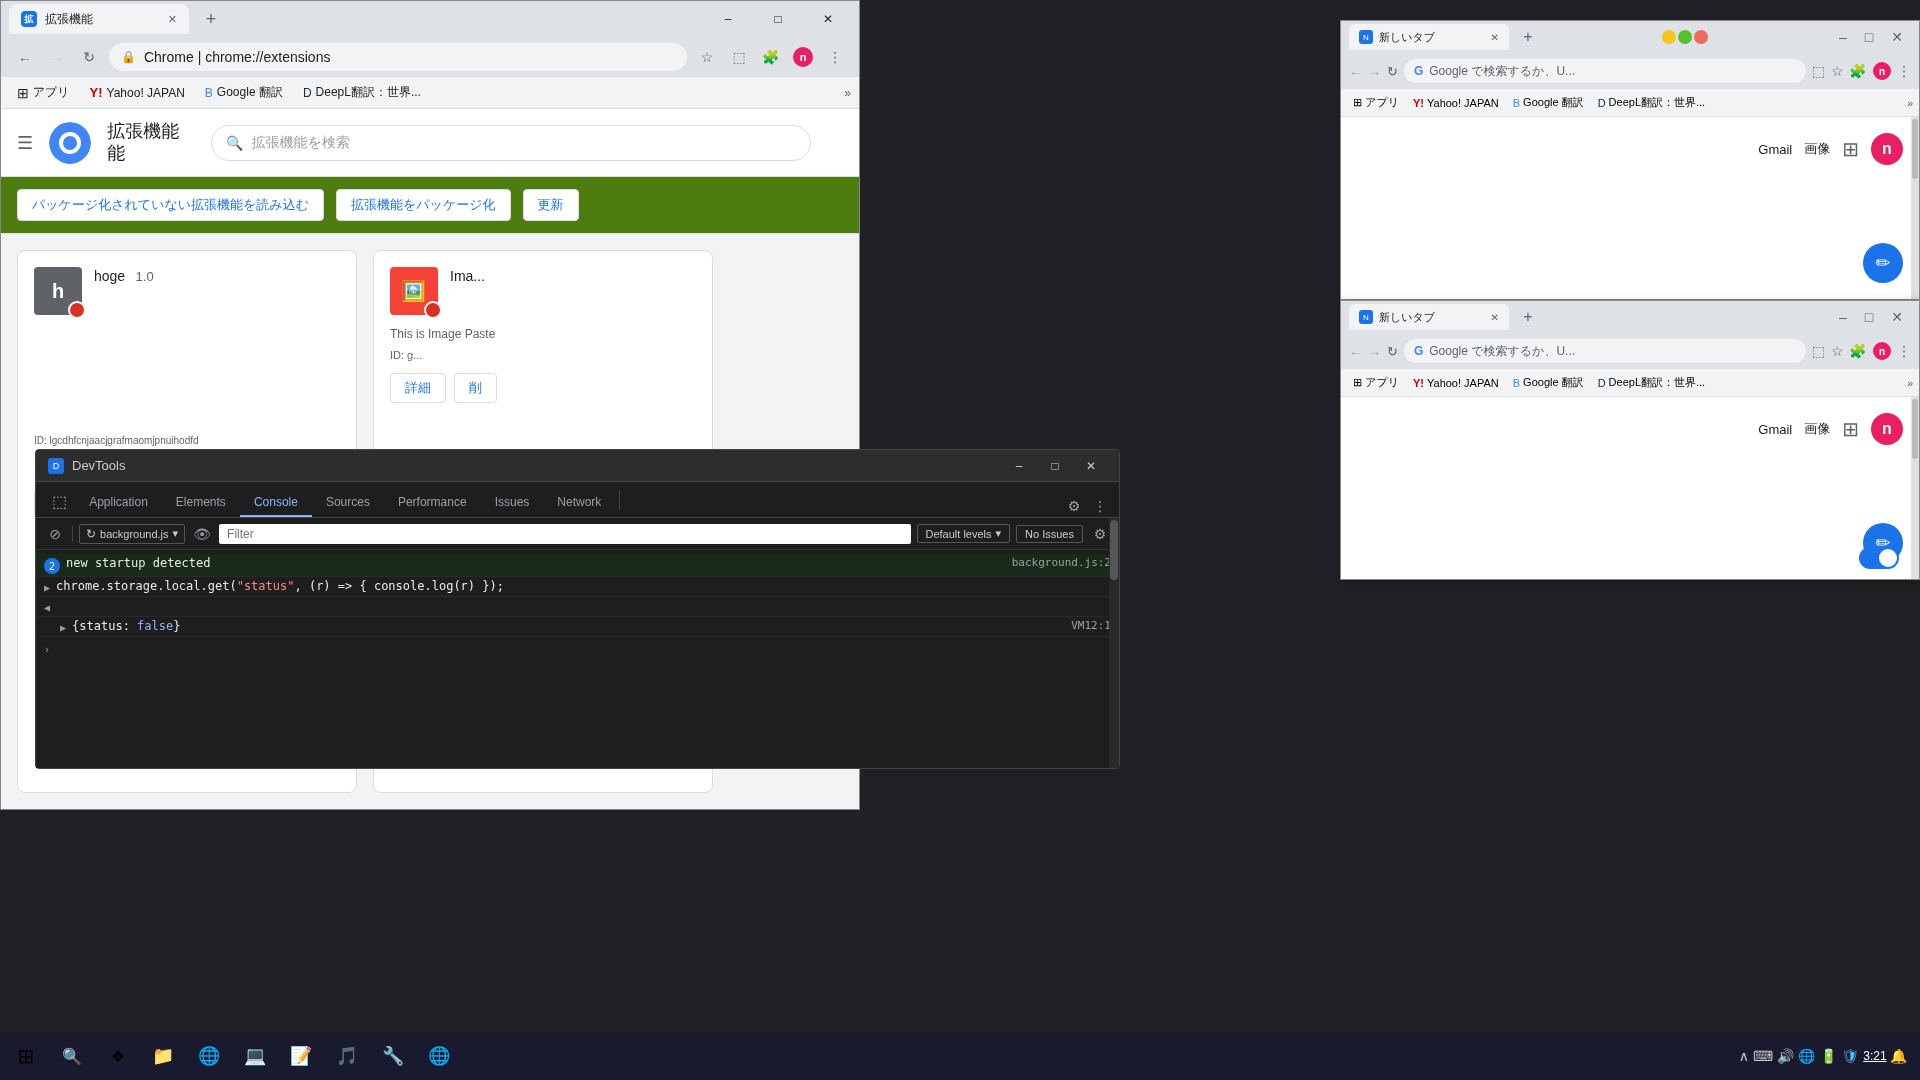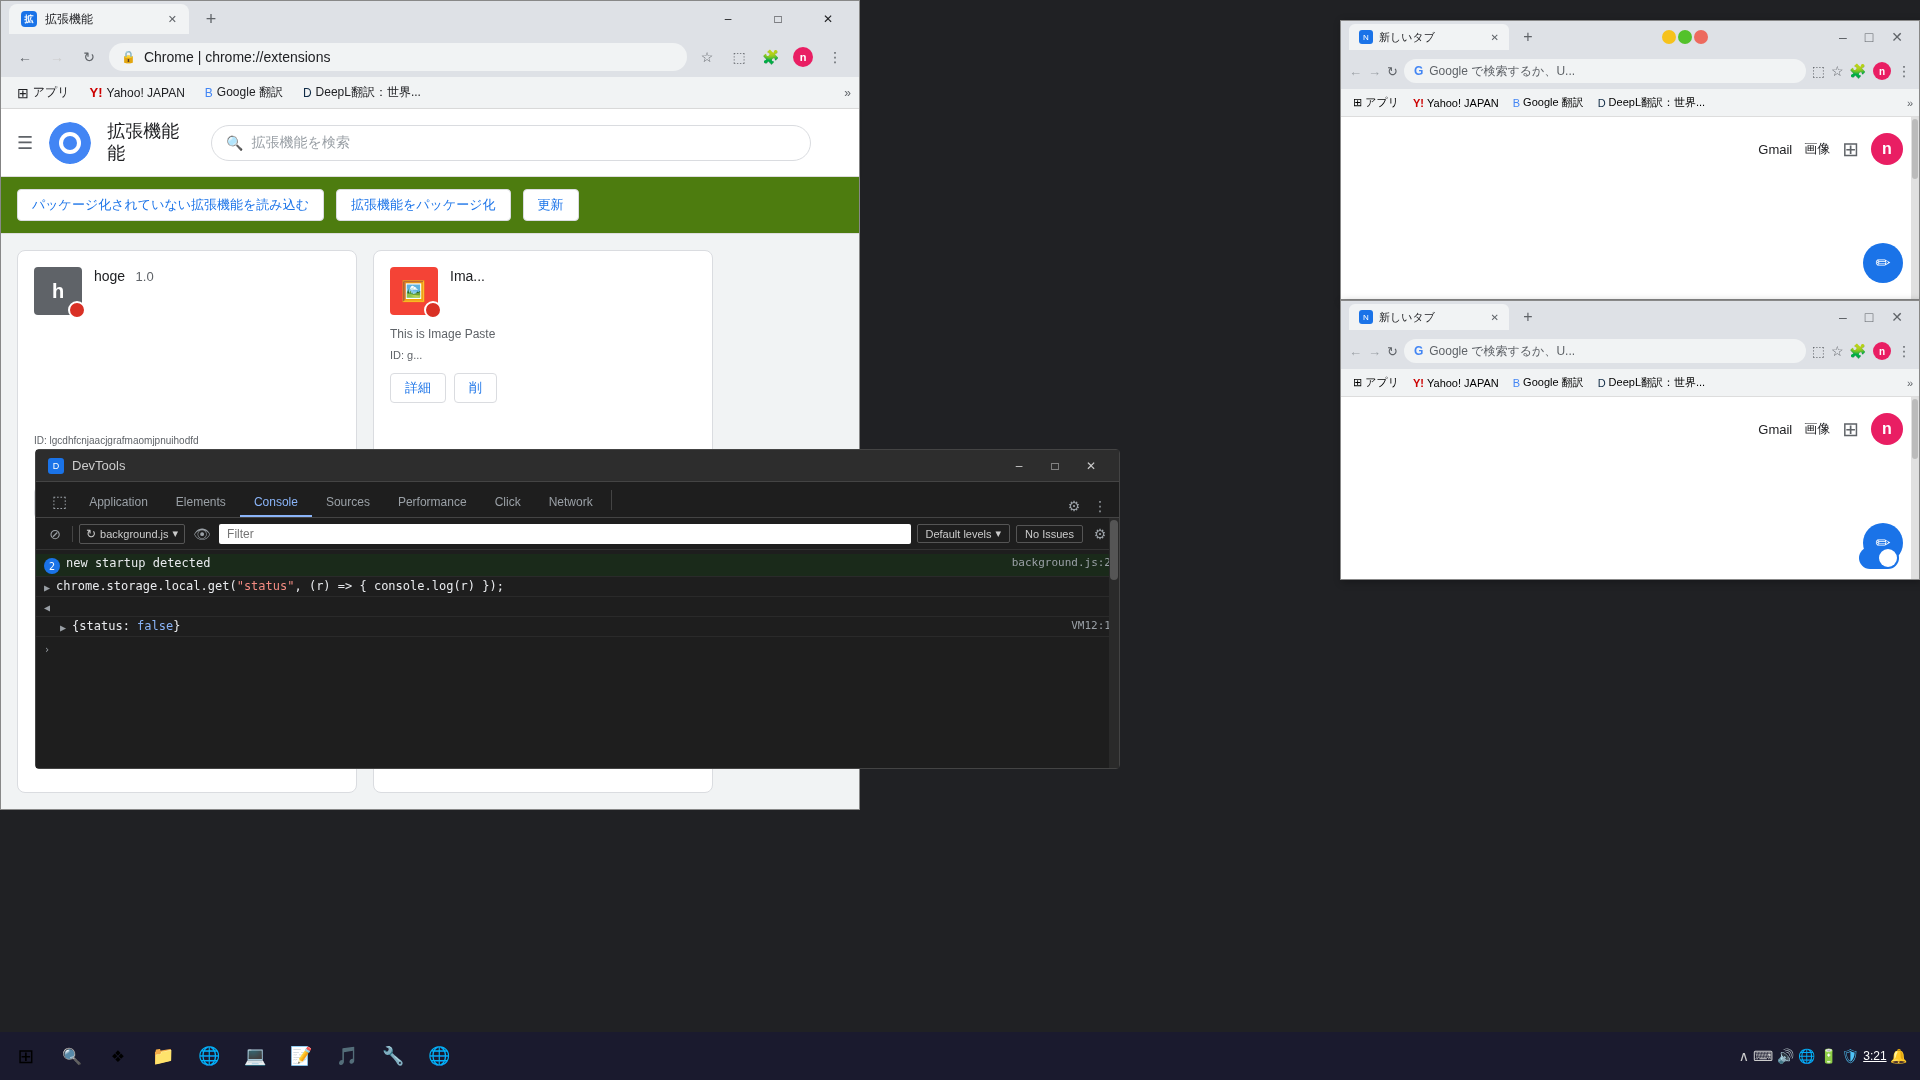--- a/index.html
+++ b/index.html
@@ -779,21 +779,21 @@
     </div>
   </div>
 
   <div class="devtools-tabs">
     <div class="dt-tab" style="font-size:16px;padding:4px 8px;">⬚</div>
     <div class="dt-tab">Application</div>
     <div class="dt-tab">Elements</div>
     <div class="dt-tab active">Console</div>
     <div class="dt-tab">Sources</div>
     <div class="dt-tab">Performance</div>
-    <div class="dt-tab">Click</div>
+    <div class="dt-tab">Issues</div>
     <div class="dt-tab">Network</div>
     <div class="dt-tab-separator"></div>
     <div class="dt-gear">
       <div class="dt-toolbar-btn">⚙</div>
       <div class="dt-toolbar-btn">⋮</div>
     </div>
   </div>
 
   <div class="devtools-toolbar">
     <div class="dt-toolbar-btn">⊘</div>

